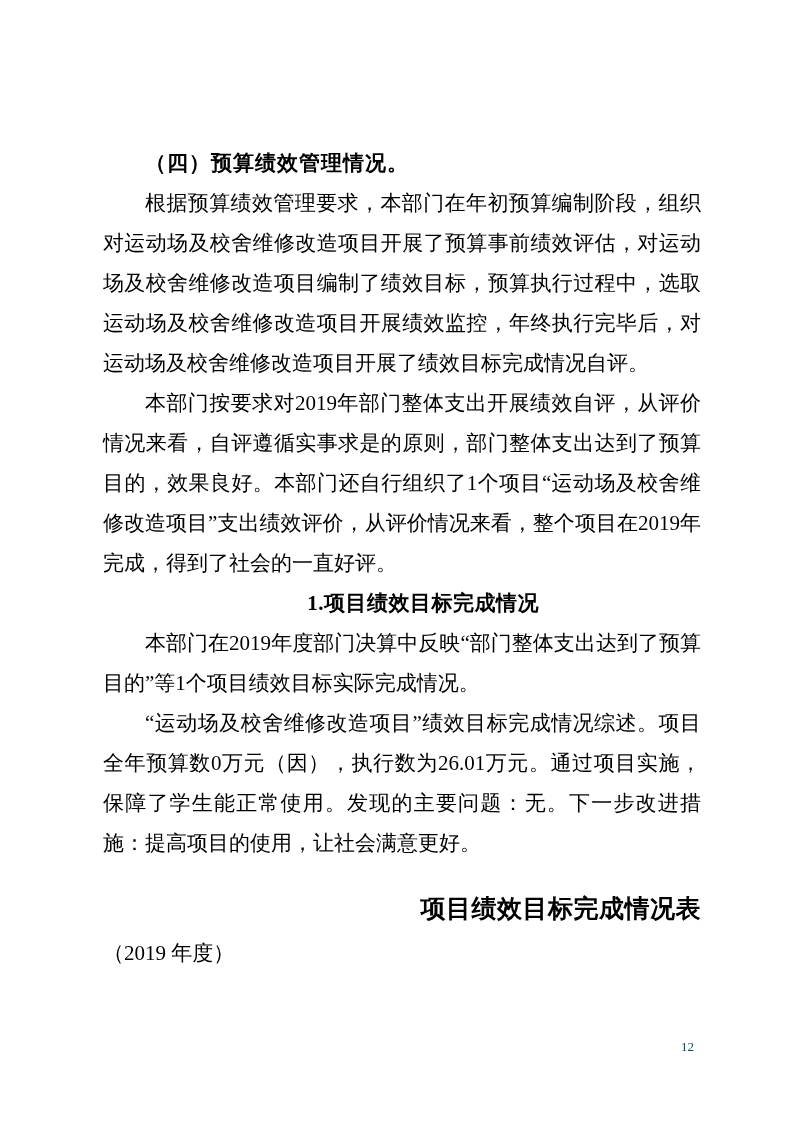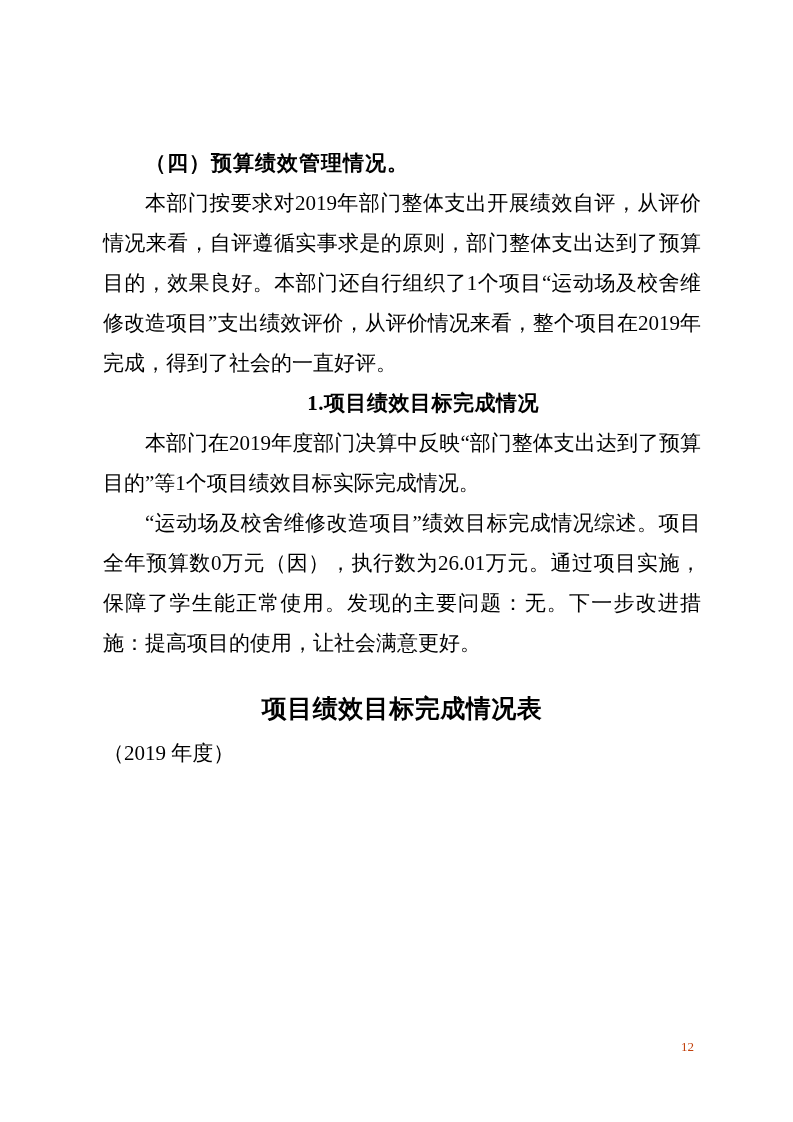--- a/index.html
+++ b/index.html
@@ -39,47 +39,48 @@
   .heading2 {
     font-weight: bold;
     letter-spacing: 0.5px;
     text-align: center;
   }
   .table-title {
     margin: 20px 0 0 0;
     font-size: 25px;
     line-height: 50px;
     font-weight: bold;
-    text-align: center;
+    text-align: right;
     text-indent: 0;
     letter-spacing: 0.5px;
     font-family: "Liberation Sans", "DejaVu Sans", sans-serif;
   }
   .table-subtitle {
     margin: 0;
     font-size: 21px;
     line-height: 40px;
     text-align: left;
     text-indent: 0;
   }
   .page-number {
     position: absolute;
     left: 681px;
     top: 1039px;
     font-size: 13px;
     line-height: 15px;
-    color: #c2410c;
+    color: #0c4a6e;
   }
 </style>
 </head>
 <body>
 
 <div class="page">
   <div class="content">
     <p class="heading1">（四）预算绩效管理情况。</p>
+    <p class="para">根据预算绩效管理要求，本部门在年初预算编制阶段，组织对运动场及校舍维修改造项目开展了预算事前绩效评估，对运动场及校舍维修改造项目编制了绩效目标，预算执行过程中，选取运动场及校舍维修改造项目开展绩效监控，年终执行完毕后，对运动场及校舍维修改造项目开展了绩效目标完成情况自评。</p>
     <p class="para">本部门按要求对2019年部门整体支出开展绩效自评，从评价情况来看，自评遵循实事求是的原则，部门整体支出达到了预算目的，效果良好。本部门还自行组织了1个项目“运动场及校舍维修改造项目”支出绩效评价，从评价情况来看，整个项目在2019年完成，得到了社会的一直好评。</p>
     <p class="heading2">1.项目绩效目标完成情况</p>
     <p class="para">本部门在2019年度部门决算中反映“部门整体支出达到了预算目的”等1个项目绩效目标实际完成情况。</p>
     <p class="para">“运动场及校舍维修改造项目”绩效目标完成情况综述。项目全年预算数0万元（因），执行数为26.01万元。通过项目实施，保障了学生能正常使用。发现的主要问题：无。下一步改进措施：提高项目的使用，让社会满意更好。</p>
     <h1 class="table-title">项目绩效目标完成情况表</h1>
     <p class="table-subtitle">（2019 年度）</p>
   </div>
   <div class="page-number">12</div>
 </div>
 

